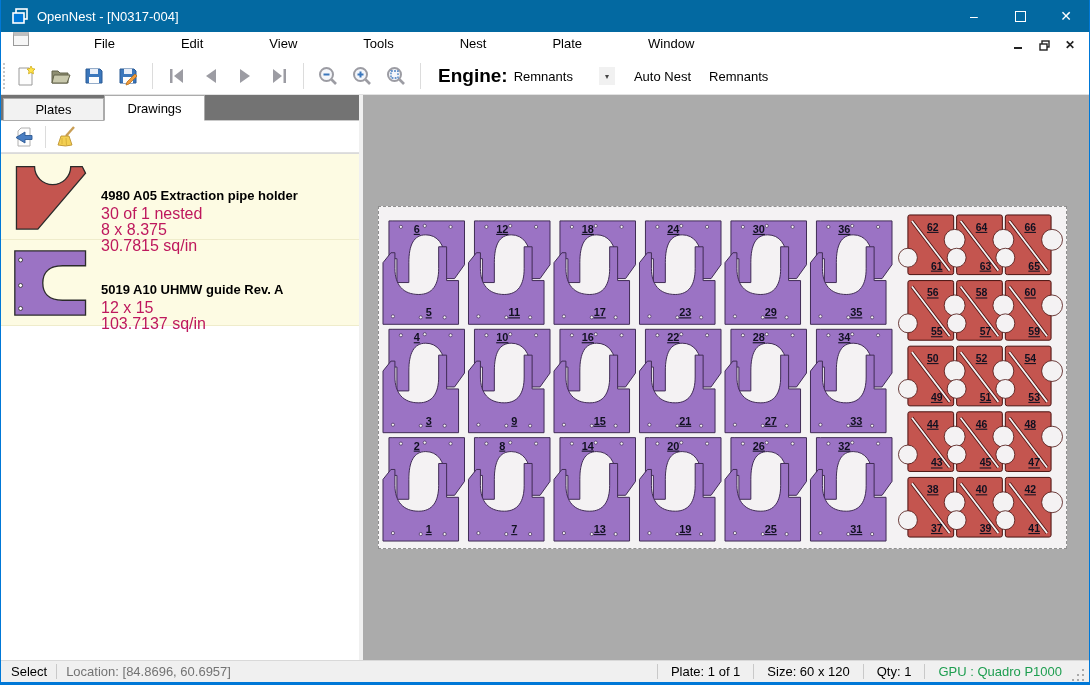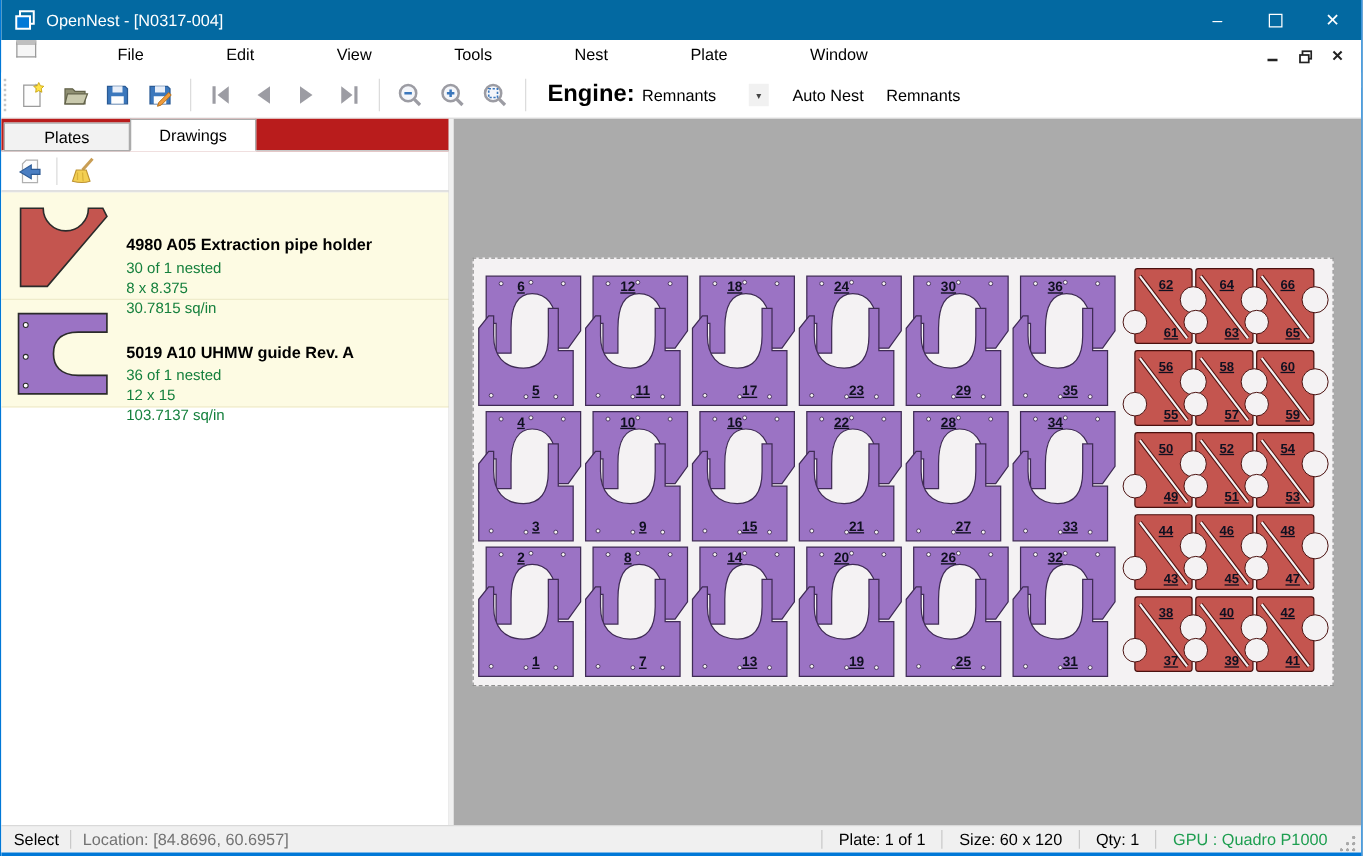--- a/index.html
+++ b/index.html
@@ -38,34 +38,34 @@
   .engine-value { font-size:13px; margin-right:26px; }
   .engine-drop { width:16px; height:18px; background:#f1f1f1; display:flex; align-items:center;
                  justify-content:center; font-size:8px; color:#444; margin-right:10px; }
   .tb-text-btn { padding:6px 9px; font-size:13px; border-radius:2px; }
 
   
   .content { position:absolute; left:0; top:95px; width:100%; height:565px; }
 
   
   .left-panel { position:absolute; left:0; top:0; width:358px; height:565px; background:#fff; }
-  .tabstrip { position:relative; height:26px; background:#b91c1c; border-bottom:1px solid #c9c9c9; }
+  .tabstrip { position:relative; height:26px; background:#737373; border-bottom:1px solid #c9c9c9; }
   .tab { position:absolute; top:3px; height:23px; display:flex; align-items:center; justify-content:center;
          font-size:13px; border:1px solid #ababab; background:#f2f2f2; }
   .tab.inactive { left:2px; width:101px; }
   .tab.active { left:103px; width:101px; top:0; height:26px; background:#fff; border-bottom:1px solid #fff; z-index:2; }
   .minibar { height:32px; border-bottom:1px solid #e0e0e0; display:flex; align-items:center; padding-left:8px; }
   .mini-btn { width:30px; height:26px; display:flex; align-items:center; justify-content:center; border-radius:2px; }
   .mini-sep { width:1px; height:22px; background:#dcdcdc; margin:0 6px; }
   .draw-list { border-top:1px solid #dadada; }
   .draw-item { height:86px; background:#FDFBE3; display:flex; align-items:center; border-bottom:1px solid #efeccb; }
   .thumb { width:100px; display:flex; align-items:center; justify-content:center; }
   .draw-info { flex:1;margin-top:48px; }
   .draw-title { font-weight:bold; font-size:13px; margin-bottom:3px; }
-  .draw-sub { color:#15803d; font-size:12px; line-height:16px; }
+  .draw-sub { color:#be185d; font-size:16px; line-height:16px; }
 
   
   .canvas { position:absolute; left:358px; top:0; width:732px; height:565px; background:#ABABAB;
             border-left:4px solid #f0f0f0; }
   .plate { position:absolute; left:15px; top:111px; }
   #nest-svg { background:#F4F2F3; border:1px dashed #8f8f8f; display:block; }
 
   
   .statusbar { position:absolute; left:0; top:660px; width:100%; height:22px; background:#f0f0f0;
                border-top:1px solid #d9d9d9; display:flex; align-items:center; font-size:13px; }
@@ -258,21 +258,20 @@
         <div class="thumb">
           <svg width="84" height="74" viewBox="0 0 100 90">
             <path d="M6,6 H92 V24 H64 C44,24 40,36 40,45 C40,56 46,66 64,66 H92 V84 H6 Z" fill="#9B73C4" stroke="#2b2b2b" stroke-width="1.6"></path>
             <circle cx="13" cy="17" r="2.4" fill="#fff" stroke="#2b2b2b"></circle>
             <circle cx="13" cy="48" r="2.4" fill="#fff" stroke="#2b2b2b"></circle>
             <circle cx="13" cy="76" r="2.4" fill="#fff" stroke="#2b2b2b"></circle>
           </svg>
         </div>
         <div class="draw-info">
           <div class="draw-title">5019 A10 UHMW guide Rev. A</div>
-          <div class="draw-sub">36 of 1 nested</div>
           <div class="draw-sub">12 x 15</div>
           <div class="draw-sub">103.7137 sq/in</div>
         </div>
       </div>
     </div>
   </div>
 
   <div class="canvas">
     <div class="plate">
       <svg id="nest-svg" width="689" height="343" viewBox="0 0 689 343">

